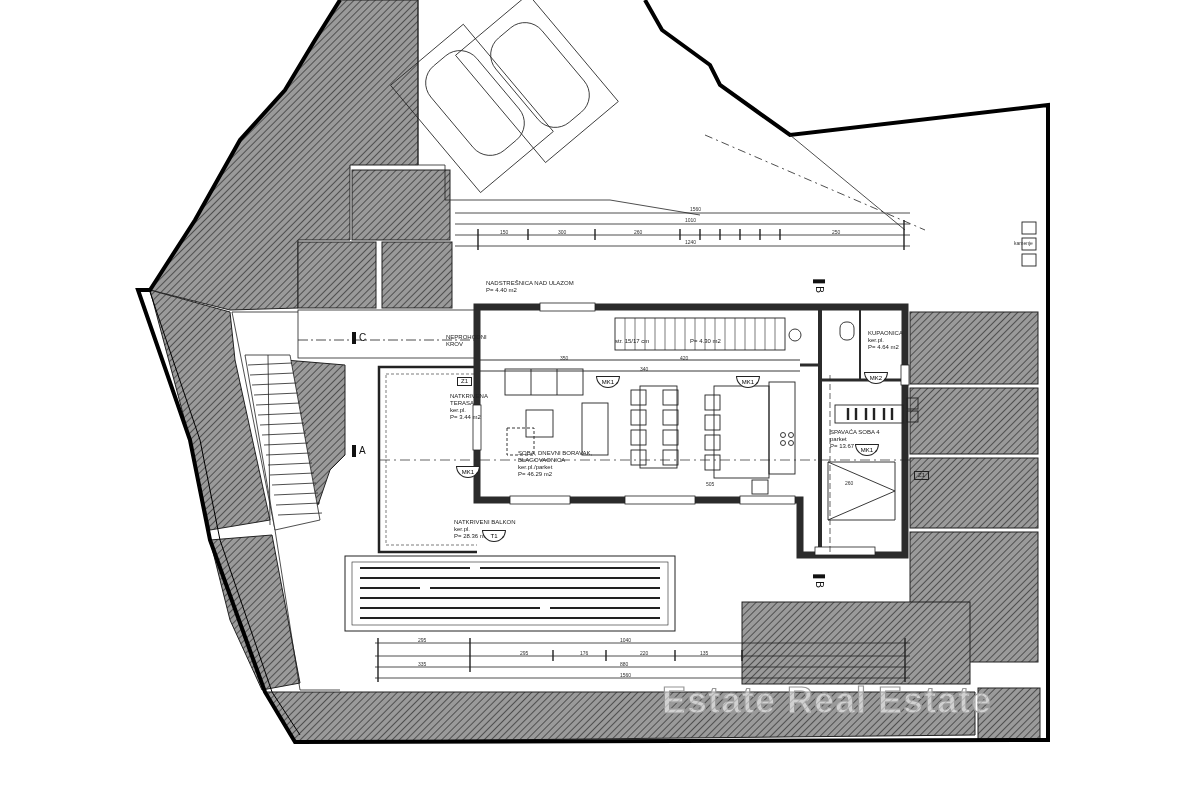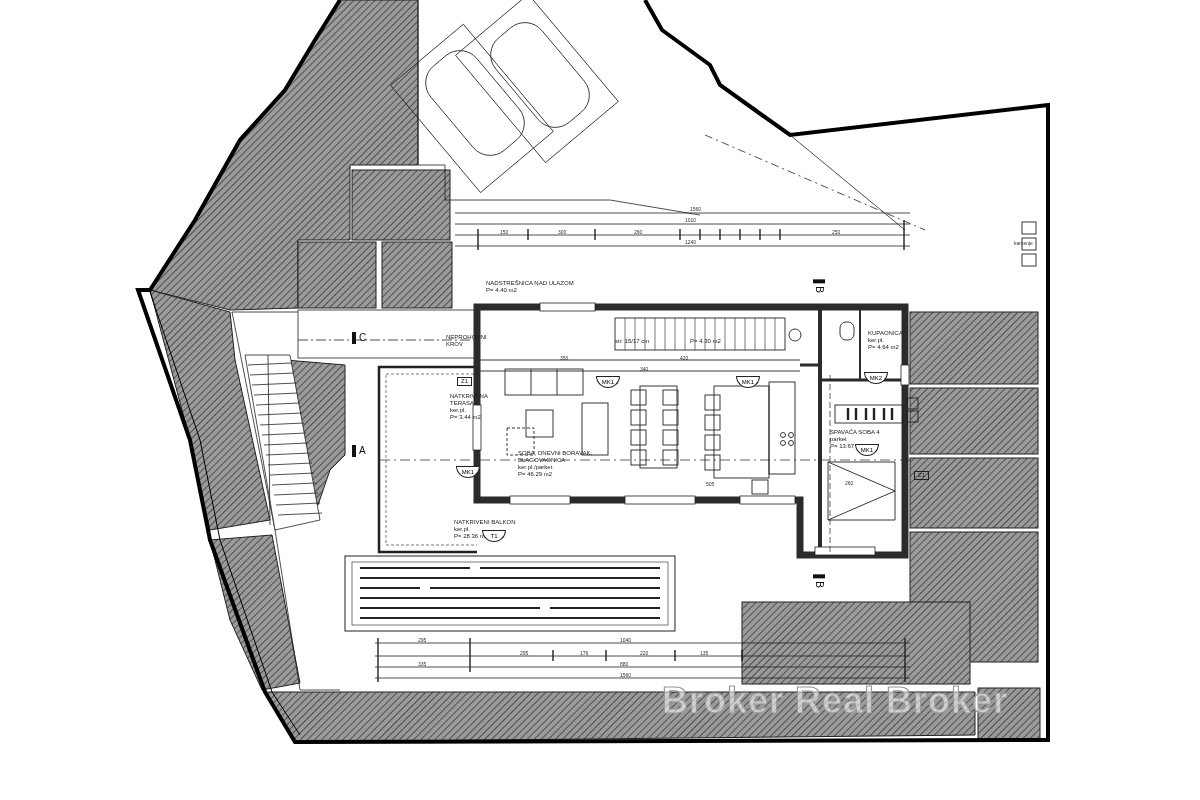--- a/index.html
+++ b/index.html
@@ -299,13 +299,13 @@
 <div class="dim" style="left:620px;top:672px">1560</div>
 
 <div class="dim" style="left:560px;top:355px">350</div>
 <div class="dim" style="left:680px;top:355px">420</div>
 <div class="dim" style="left:640px;top:366px">340</div>
 <div class="dim" style="left:706px;top:481px">505</div>
 <div class="dim" style="left:845px;top:480px">260</div>
 
 <div class="dim" style="left:1014px;top:240px">kamenje</div>
 
-<div class="watermark">Broker Real Broker</div>
+<div class="watermark">Estate Real Estate</div>
 
 </body></html>

